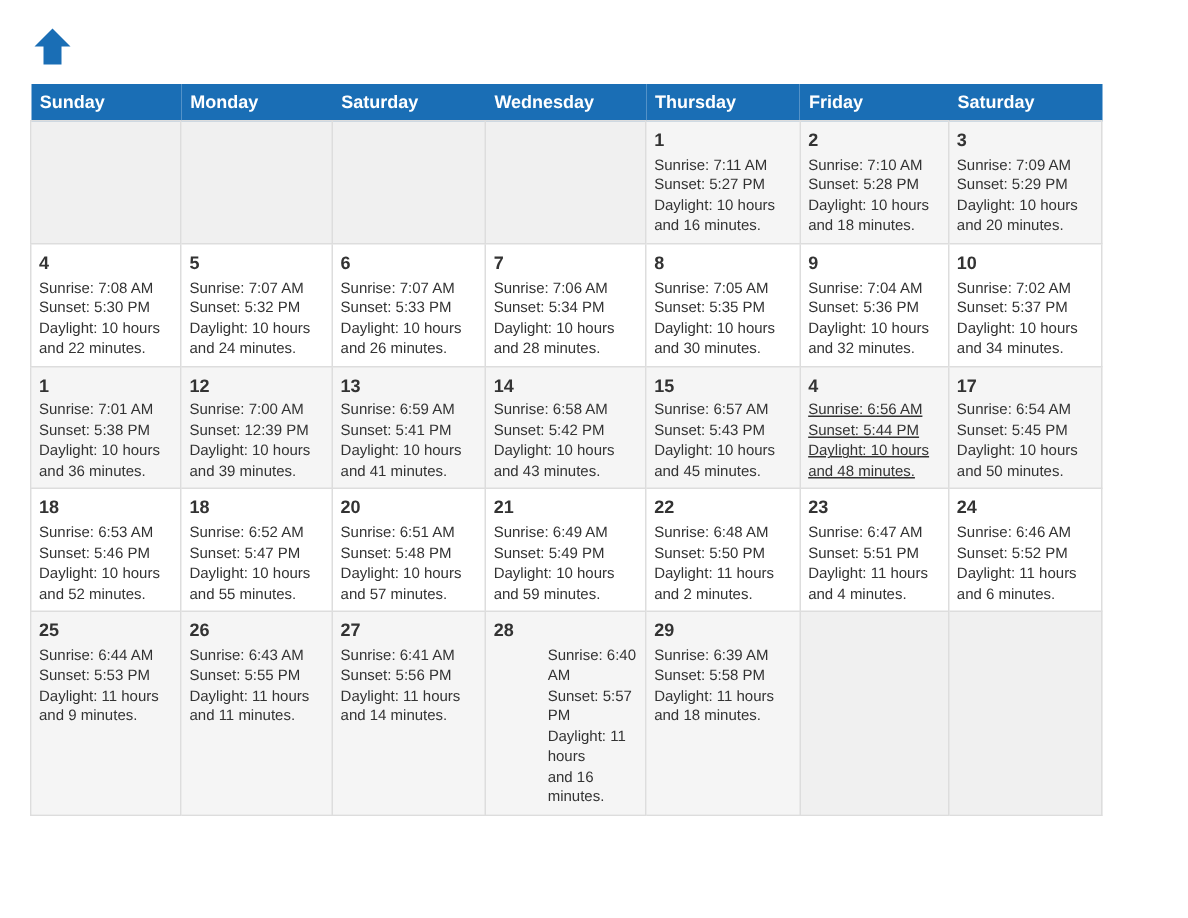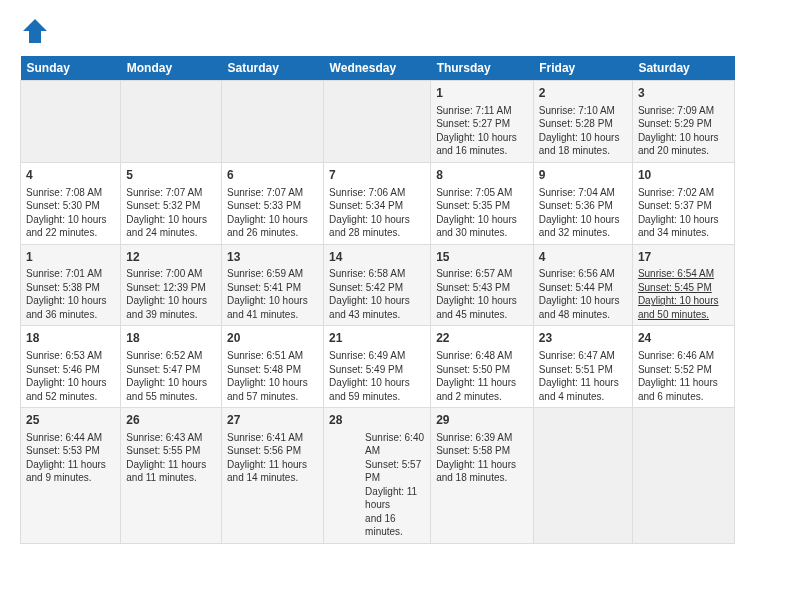--- a/index.html
+++ b/index.html
@@ -239,28 +239,28 @@
           </td>
           <td>
             <span class="day-num">15</span>
             <div class="day-info" style="white-space: pre-line;">Sunrise: 6:57 AM
 Sunset: 5:43 PM
 Daylight: 10 hours
 and 45 minutes.</div>
           </td>
           <td>
             <span class="day-num">4</span>
-            <div class="day-info" style="white-space: pre-line;">Sunrise: 6:56 AM
+            <div class="day-info" style="white-space: pre-line; text-decoration: underline;">Sunrise: 6:56 AM
 Sunset: 5:44 PM
 Daylight: 10 hours
 and 48 minutes.</div>
           </td>
           <td>
             <span class="day-num">17</span>
-            <div class="day-info" style="white-space: pre-line; text-decoration: underline;">Sunrise: 6:54 AM
+            <div class="day-info" style="white-space: pre-line;">Sunrise: 6:54 AM
 Sunset: 5:45 PM
 Daylight: 10 hours
 and 50 minutes.</div>
           </td>
         </tr>
         <tr>
           <td>
             <span class="day-num">18</span>
             <div class="day-info" style="white-space: pre-line;">Sunrise: 6:53 AM
 Sunset: 5:46 PM

